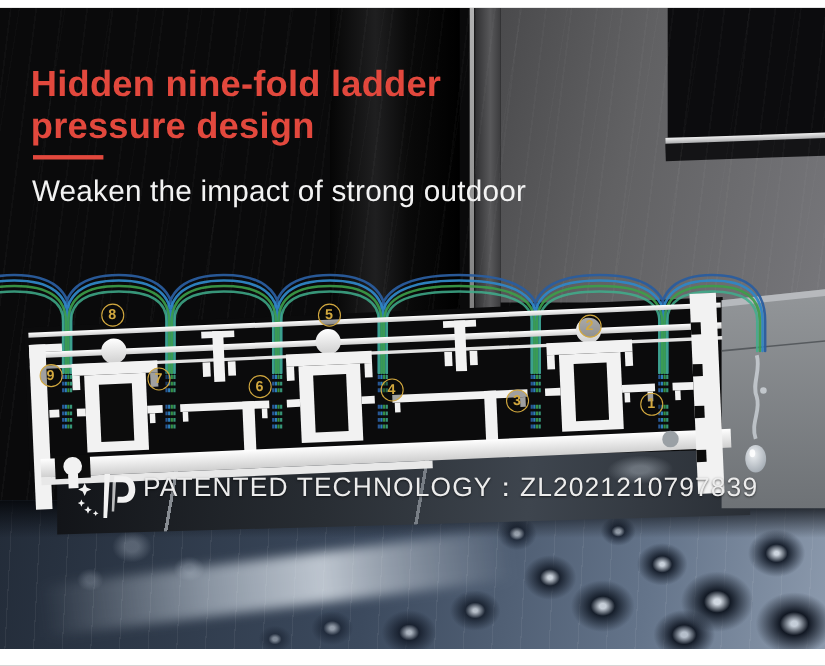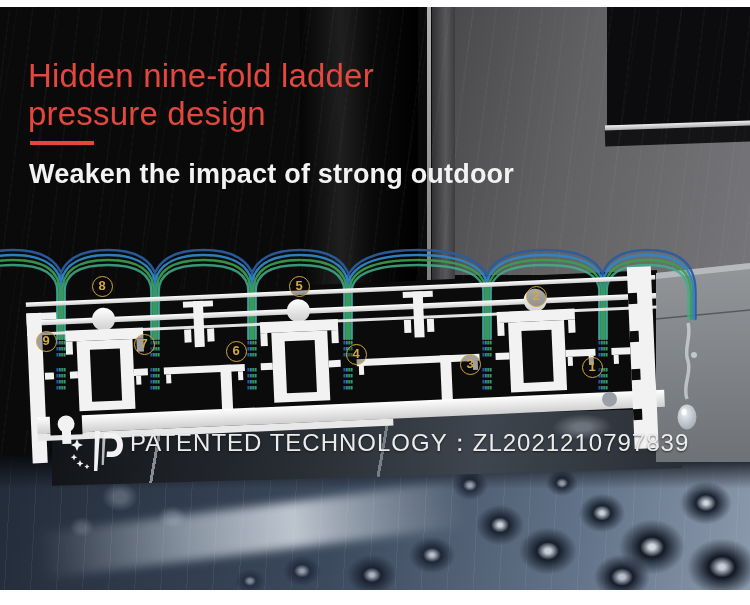--- a/index.html
+++ b/index.html
@@ -55,25 +55,25 @@
 
   
   .patent-band{position:absolute;left:52px;top:410px;width:630px;height:60px;transform:skewY(-1.6deg);
       background:
         linear-gradient(100deg, rgba(0,0,0,0) 0 106px, rgba(225,231,238,.55) 106px 109px, rgba(0,0,0,0) 109px 330px, rgba(225,231,238,.4) 330px 333px, rgba(0,0,0,0) 333px),
         radial-gradient(60px 26px at 530px 16px, rgba(210,220,230,.35) 0 8px, rgba(210,220,230,0) 30px),
         linear-gradient(95deg,#121418 0%,#282d33 38%,#3e454e 68%,#2a2f36 100%);}
 
   
   .title{position:absolute;left:28px;top:50px;color:var(--accent,#e2483d);
-         font-size:33px;font-weight:normal;line-height:38px;letter-spacing:.2px;}
+         font-size:33px;font-weight:bold;line-height:38px;letter-spacing:.2px;}
   .title-underline{position:absolute;left:30px;top:134px;width:64px;height:3.5px;
          background:var(--accent,#e2483d);}
   .subtitle{position:absolute;left:29px;top:150px;color:#f3f3f3;
-         font-size:27px;font-weight:700;line-height:34px;letter-spacing:.2px;}
+         font-size:27px;font-weight:400;line-height:34px;letter-spacing:.2px;}
 
   
   .diagram{position:absolute;left:0;top:0;width:750px;height:583px;z-index:5;}
 
   
   #markers{position:absolute;left:0;top:0;width:750px;height:583px;z-index:6;pointer-events:none;}
   .marker{position:absolute;width:21px;height:21px;box-sizing:border-box;border-radius:50%;
       border:1.8px solid var(--gold,#d2a83f);color:var(--gold,#d2a83f);
       background:rgba(8,8,8,.35);font-size:13px;font-weight:bold;text-align:center;line-height:18px;}
 

